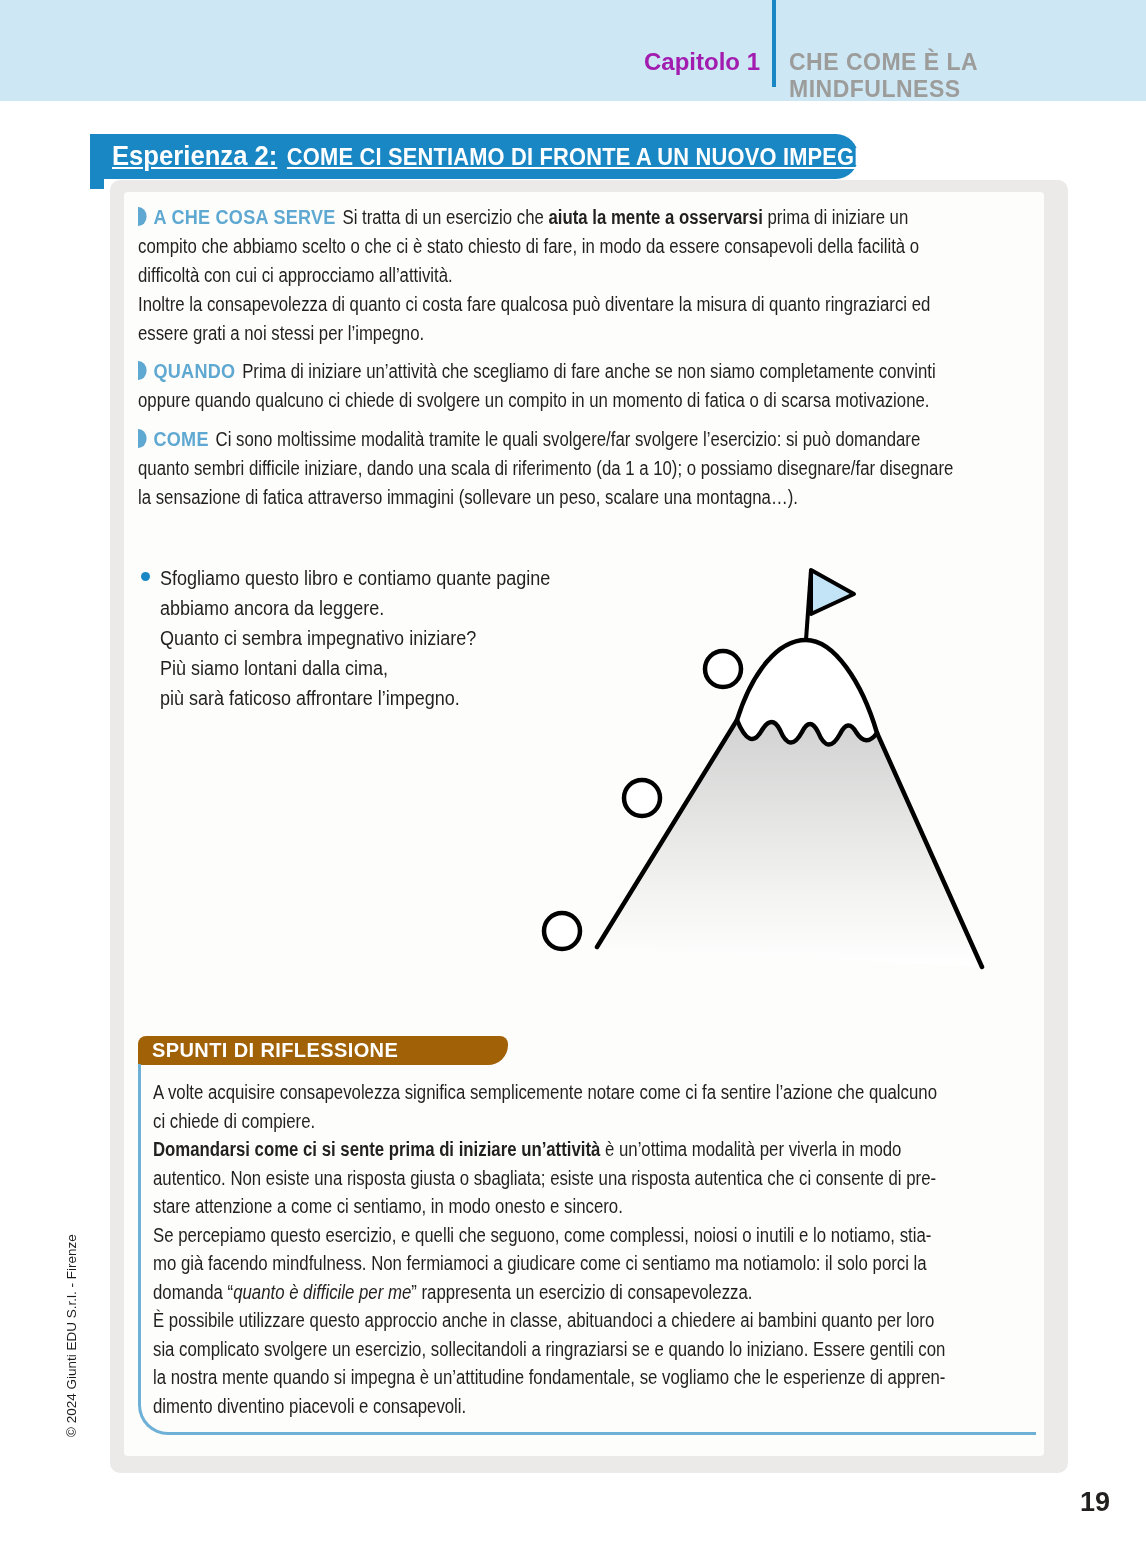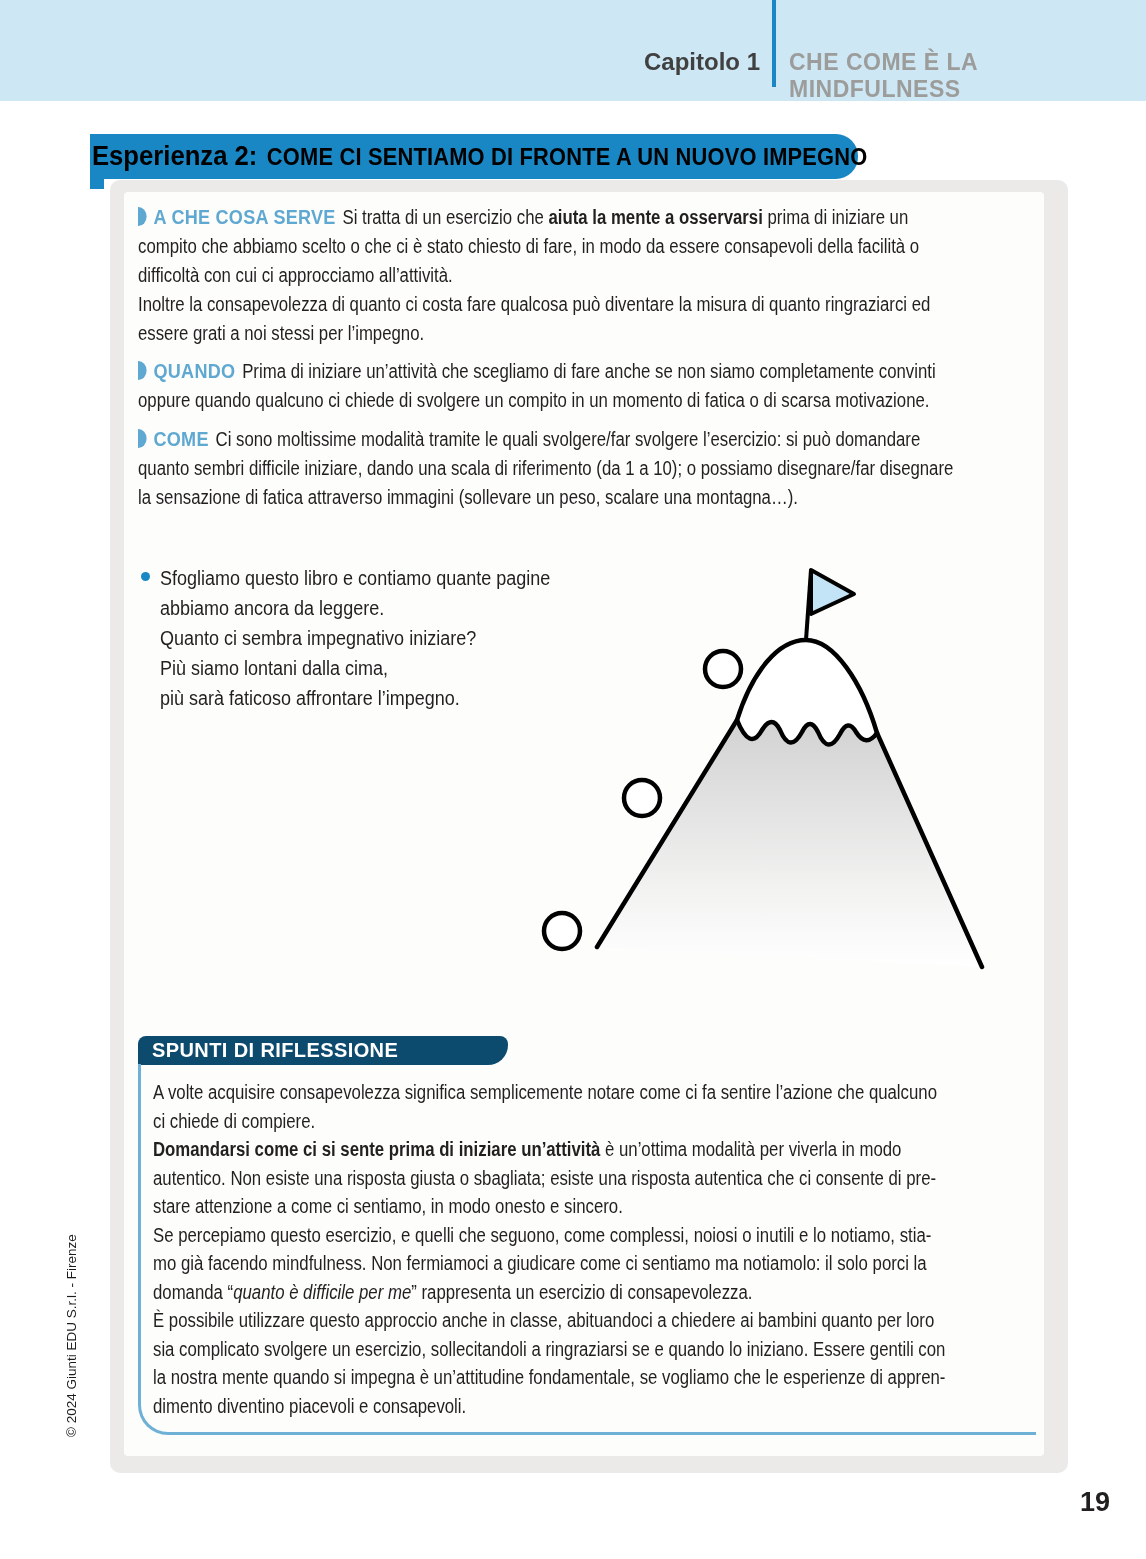--- a/index.html
+++ b/index.html
@@ -5,28 +5,28 @@
   html,body { margin:0; padding:0; background:#ffffff; }
   .page {
     position:relative; width:1146px; height:1559px; overflow:hidden;
     background:#ffffff; color:#221f1f;
     font-family:"Liberation Sans", sans-serif;
   }
   
   .top-band { position:absolute; left:0; top:0; width:1146px; height:101px; background:#cde7f5; }
   .band-divider { position:absolute; left:772px; top:0; width:4px; height:87px; background:#1a87c5; }
   .chapter-label { position:absolute; left:560px; top:48px; width:200px; text-align:right;
-    color:#404040; font-weight:bold; font-size:24px; }
+    color:#a21caf; font-weight:bold; font-size:24px; }
   .band-title { position:absolute; left:789px; top:49px; color:#9c9c9b; font-weight:bold;
     font-size:23px; letter-spacing:0.5px; }
   
   .exp-tab { position:absolute; left:90px; top:134px; width:14px; height:55px; background:#1a87c5; }
   .exp-banner { position:absolute; left:90px; top:134px; width:768px; height:45px;
-    background:#1a87c5; border-radius:0 22px 22px 0; color:#000000;
-    display:flex; align-items:center; padding-left:2px; box-sizing:border-box; white-space:nowrap; }
+    background:#1a87c5; border-radius:0 22px 22px 0; color:#ffffff;
+    display:flex; align-items:center; padding-left:22px; box-sizing:border-box; white-space:nowrap;text-decoration:underline; }
   .exp-inner { transform:scaleX(0.95); transform-origin:0 50%; display:flex; align-items:baseline; }
   .exp-label { font-weight:bold; font-size:27px; margin-right:10px; }
   .exp-title { font-weight:bold; font-size:23px; letter-spacing:0.2px; }
   
   .frame { position:absolute; left:110px; top:180px; width:958px; height:1293px;
     background:#ebeae9; border-radius:10px; }
   .panel { position:absolute; left:124px; top:192px; width:920px; height:1264px;
     background:#fdfdfc; border-radius:4px; }
   
   .para { position:absolute; left:138px; width:1060px; font-size:19.5px; line-height:29px;
@@ -35,21 +35,21 @@
     border-radius:0 10px 10px 0; margin-right:8px; vertical-align:-2px; }
   .sec-head { color:#5ea8d1; font-weight:bold; font-size:21px; letter-spacing:0.3px; margin-right:8px; }
   .bullet-dot { position:absolute; left:141px; top:572px; width:9px; height:9px;
     border-radius:50%; background:#1a87c5; }
   .bullet-text { position:absolute; left:160px; top:563px; width:620px; font-size:20px;
     line-height:30px; white-space:pre-line; transform:scaleX(0.9); transform-origin:0 0; }
   
   .mountain { position:absolute; left:540px; top:552px; }
   
   .ref-banner { position:absolute; left:138px; top:1036px; width:370px; height:29px;
-    background:#0c4a6e; border-radius:8px 8px 20px 0; color:#ffffff; font-weight:bold;
+    background:#a16207; border-radius:8px 8px 20px 0; color:#ffffff; font-weight:bold;
     font-size:20px; display:flex; align-items:center; padding-left:14px; box-sizing:border-box;
     letter-spacing:0.4px; white-space:nowrap; }
   .ref-box { position:absolute; left:138px; top:1064px; width:895px; height:368px;
     border-left:3px solid #6fb0d6; border-bottom:3px solid #6fb0d6;
     border-bottom-left-radius:30px; }
   .ref-text { position:absolute; left:153px; top:1078px; width:1040px; font-size:19.5px;
     line-height:28.5px; white-space:pre-line; transform:scaleX(0.86); transform-origin:0 0; }
   .ref-text i { font-style:italic; }
   
   .copyright { position:absolute; left:-94px; top:1328px; width:330px; text-align:center;

